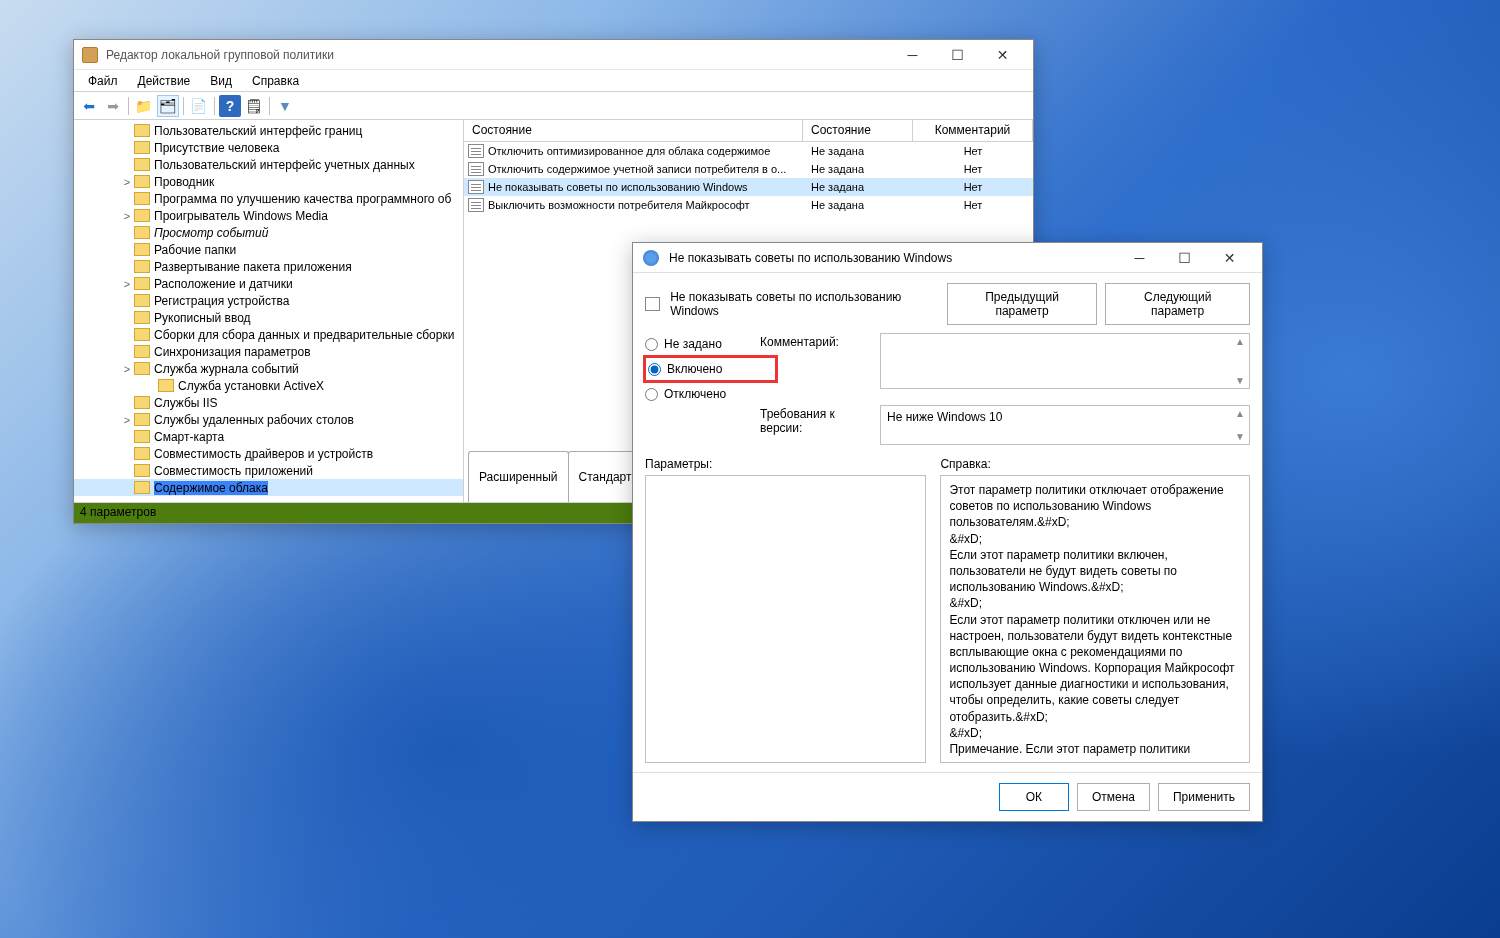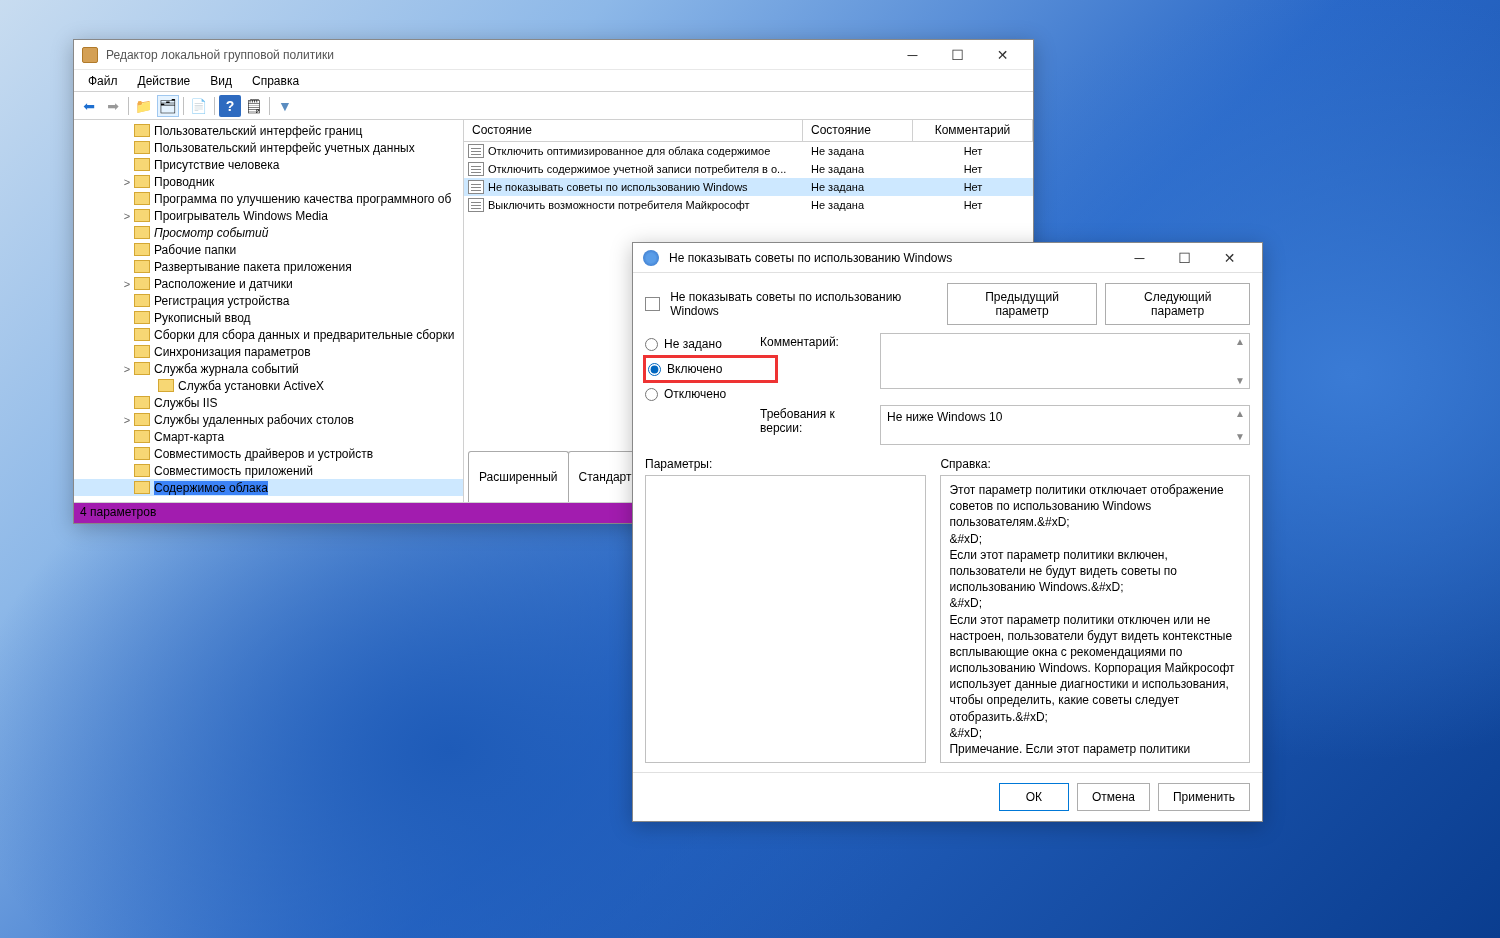--- a/index.html
+++ b/index.html
@@ -49,21 +49,21 @@
 .list-body { flex: 1; overflow: hidden; }
 .list-row { display: flex; height: 18px; font-size: 11px; align-items: center; cursor: default; }
 .list-row.sel { background: #cde8ff; }
 .list-row .ic { width: 16px; height: 14px; margin: 0 4px; background: #fff; border: 1px solid #888; position: relative; }
 .list-row .ic::after { content: ''; position: absolute; left: 2px; right: 2px; top: 3px; height: 1px; background: #888; box-shadow: 0 3px 0 #888, 0 6px 0 #888; }
 .list-row .c1 { flex: 1; overflow: hidden; text-overflow: ellipsis; white-space: nowrap; }
 .list-row .c2 { width: 110px; padding-left: 8px; }
 .list-row .c3 { width: 120px; text-align: center; }
 .view-tabs { height: 22px; display: flex; align-items: flex-end; padding-left: 4px; position: absolute; bottom: 0; left: 0; right: 0; }
 .view-tab { font-size: 12px; padding: 18px 10px; border: 1px solid #aaa; border-bottom: none; background: #fff; margin-right: -1px; border-radius: 3px 3px 0 0; cursor: default; }
-.statusbar { height: 20px; font-size: 12px; padding: 2px 6px; background: #a21caf; }
+.statusbar { height: 20px; font-size: 12px; padding: 2px 6px; background: #4d7c0f; }
 
 
 #dialog { left: 632px; top: 242px; width: 631px; height: 580px; }
 .dlg-title { height: 30px; display: flex; align-items: center; padding: 0 10px; border-bottom: 1px solid #e0e0e0; }
 .dlg-title .icon { width: 16px; height: 16px; margin-right: 10px; background: radial-gradient(circle, #5a9de8 40%, #2e6bc0 100%); border-radius: 50%; }
 .dlg-title .title { font-size: 12px; flex: 1; }
 .dlg-body { flex: 1; padding: 10px 12px; display: flex; flex-direction: column; gap: 8px; font-size: 12px; overflow: hidden; }
 .dlg-row1 { display: flex; align-items: center; gap: 10px; }
 .dlg-row1 .icon2 { width: 16px; height: 14px; background: #fff; border: 1px solid #888; }
 .navbtns { margin-left: auto; display: flex; gap: 8px; }
@@ -123,26 +123,26 @@
     <div class="tree-pane">
       <div class="tree" id="tree">
           <div class="tree-item" style="padding-left: 60px;">
             <span class="exp"></span>
             <span class="fld"></span>
             <span class="label">Пользовательский интерфейс границ</span>
           </div>
           <div class="tree-item" style="padding-left: 60px;">
             <span class="exp"></span>
             <span class="fld"></span>
+            <span class="label">Присутствие человека</span>
+          </div>
+          <div class="tree-item" style="padding-left: 60px;">
+            <span class="exp"></span>
+            <span class="fld"></span>
             <span class="label">Пользовательский интерфейс учетных данных</span>
-          </div>
-          <div class="tree-item" style="padding-left: 60px;">
-            <span class="exp"></span>
-            <span class="fld"></span>
-            <span class="label">Присутствие человека</span>
           </div>
           <div class="tree-item" style="padding-left: 60px;">
             <span class="exp">&gt;</span>
             <span class="fld"></span>
             <span class="label">Проводник</span>
           </div>
           <div class="tree-item" style="padding-left: 60px;">
             <span class="exp"></span>
             <span class="fld"></span>
             <span class="label">Программа по улучшению качества программного об</span>

